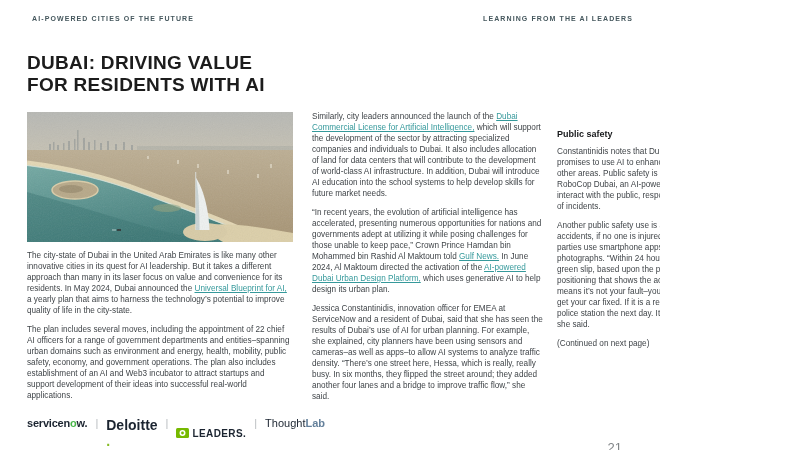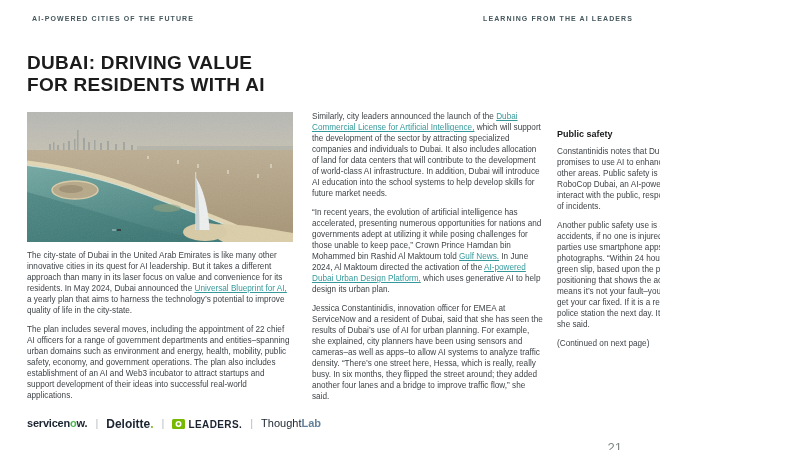--- a/index.html
+++ b/index.html
@@ -30,21 +30,21 @@
   }
   a.tlink { color:#35999b; text-decoration:underline; cursor:pointer; }
   .continued { margin-top:2px; }
   .footer-logos {
     position:absolute; left:27px; top:417px; display:flex; 
     gap:8px; color:#1b2430;
   }
   .logo { display:inline-flex; align-items:baseline; white-space:nowrap; }
   .logo-servicenow { font-size:11px; font-weight:700; letter-spacing:-0.2px; }
   .logo-servicenow .green { color:#49b749; }
-  .logo-deloitte { font-size:12px; font-weight:800; }
+  .logo-deloitte { font-size:14px; font-weight:800;flex-direction:column; }
   .logo-deloitte .green-dot { color:#86bc25; }
   .logo-nvidia { font-size:10px; font-weight:800; letter-spacing:0.4px; align-items:center; }
   .logo-nvidia svg { margin-right:3px; }
   .logo-thoughtlab { font-size:11px; }
   .logo-thoughtlab .thought { font-weight:400; }
   .logo-thoughtlab .lab { font-weight:700; color:#64809b; }
   .sep { color:#b9bdc0; font-size:11px; font-weight:300; }
   .page-number {
     position:absolute; right:38px; top:440px; font-size:13px; color:#808487;text-decoration:underline;
   }

